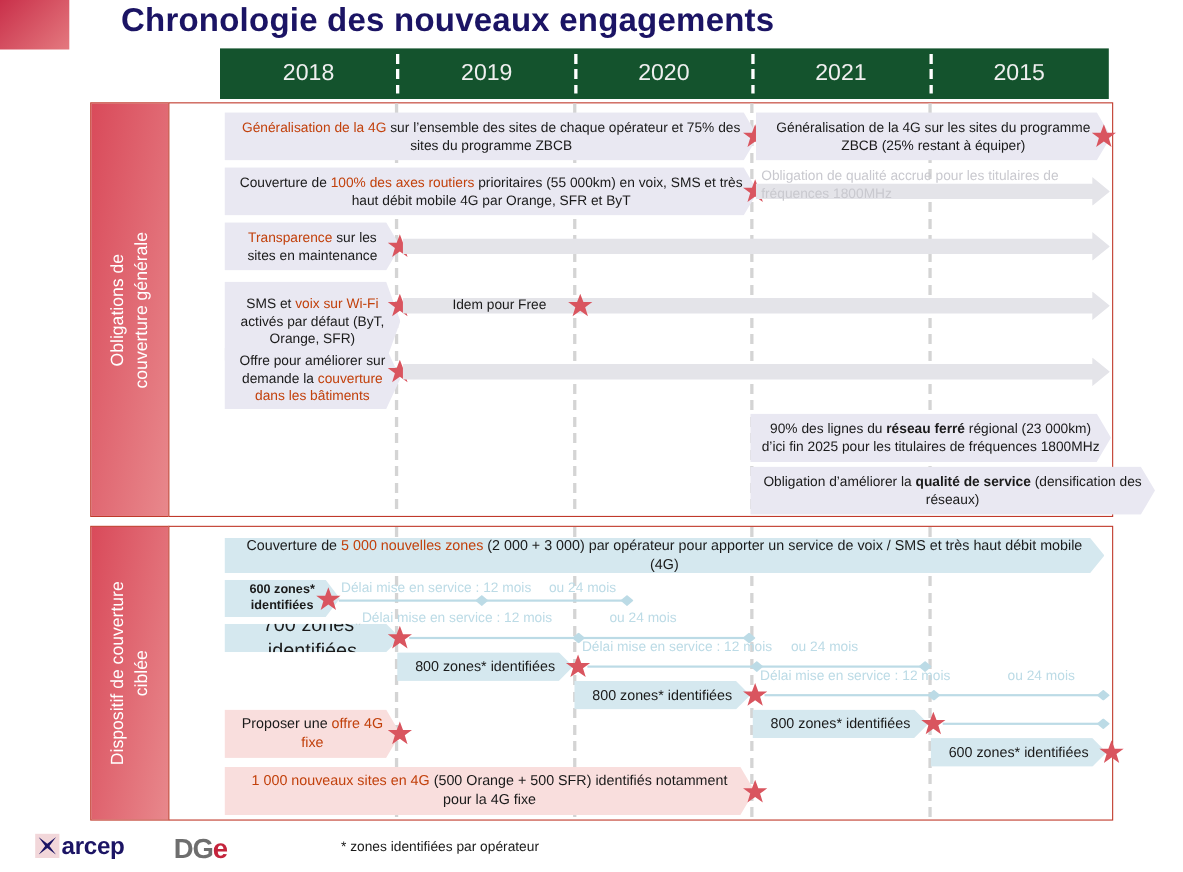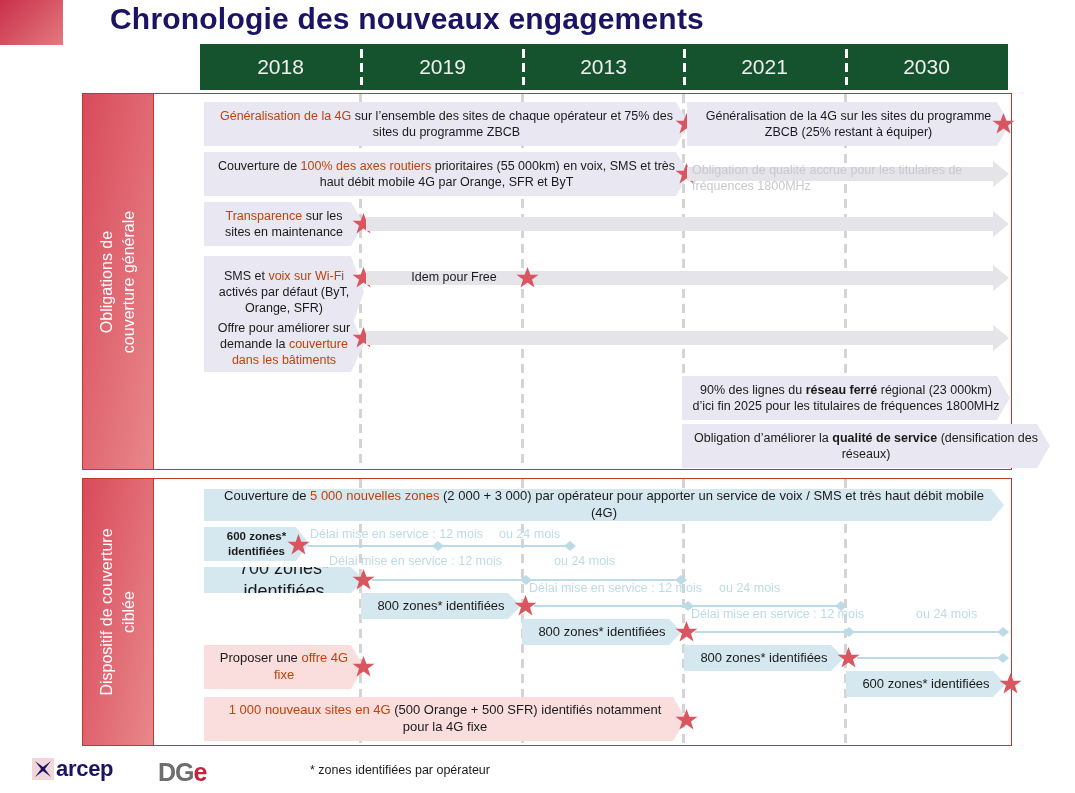--- a/index.html
+++ b/index.html
@@ -120,23 +120,23 @@
 </head>
 <body>
 
 <div id="corner-deco"></div>
 
 <div id="page-title">Chronologie des nouveaux engagements</div>
 
 <div id="year-header">
   <div class="year-cell" style="left:0px;width:161px;">2018</div>
   <div class="year-cell" style="left:162px;width:161px;">2019</div>
-  <div class="year-cell" style="left:323px;width:161px;">2013</div>
+  <div class="year-cell" style="left:323px;width:161px;">2020</div>
   <div class="year-cell" style="left:484px;width:161px;">2021</div>
-  <div class="year-cell" style="left:645px;width:163px;">2030</div>
+  <div class="year-cell" style="left:645px;width:163px;">2015</div>
   <div class="year-div" style="left:160px;"></div>
   <div class="year-div" style="left:322px;"></div>
   <div class="year-div" style="left:483px;"></div>
   <div class="year-div" style="left:645px;"></div>
 </div>
 
 <div class="section-label" id="label-top">
   <div class="vtext">
     <span>Obligations de</span><br><span>couverture générale</span>
   </div>
@@ -171,21 +171,21 @@
     <div class="chev purple" style="left:50px;top:58px;width:485px;height:44px;">
       <div><span>Couverture de </span><span class="red">100% des axes routiers</span><span> prioritaires (55 000km) en voix, SMS et très haut débit mobile 4G par Orange, SFR et ByT</span></div>
     </div>
     <div class="star" style="left:521px;top:68px;">
       <svg viewBox="0 0 24 24" width="23" height="23">
           <polygon fill="#d9555f" points="12,1 15,9 23.5,9 16.7,14 19.3,22.5 12,17.3 4.7,22.5 7.3,14 0.5,9 9,9"></polygon>
         </svg>
     </div>
 
     <div class="ghost-arrow" style="left:533px;top:67px;width:322px;"></div>
-    <div class="ghost-label" style="left:538px;top:58px;width:300px;margin-top:10px;">Obligation de qualité accrue pour les titulaires de fréquences 1800MHz</div>
+    <div class="ghost-label" style="left:538px;top:58px;width:300px;">Obligation de qualité accrue pour les titulaires de fréquences 1800MHz</div>
 
     <div class="chev purple" style="left:50px;top:108px;width:160px;height:44px;">
       <div><span class="red">Transparence</span><span> sur les sites en maintenance</span></div>
     </div>
     <div class="star" style="left:198px;top:118px;">
       <svg viewBox="0 0 24 24" width="23" height="23">
           <polygon fill="#d9555f" points="12,1 15,9 23.5,9 16.7,14 19.3,22.5 12,17.3 4.7,22.5 7.3,14 0.5,9 9,9"></polygon>
         </svg>
     </div>
     <div class="ghost-arrow" style="left:212px;top:117px;width:643px;"></div>

